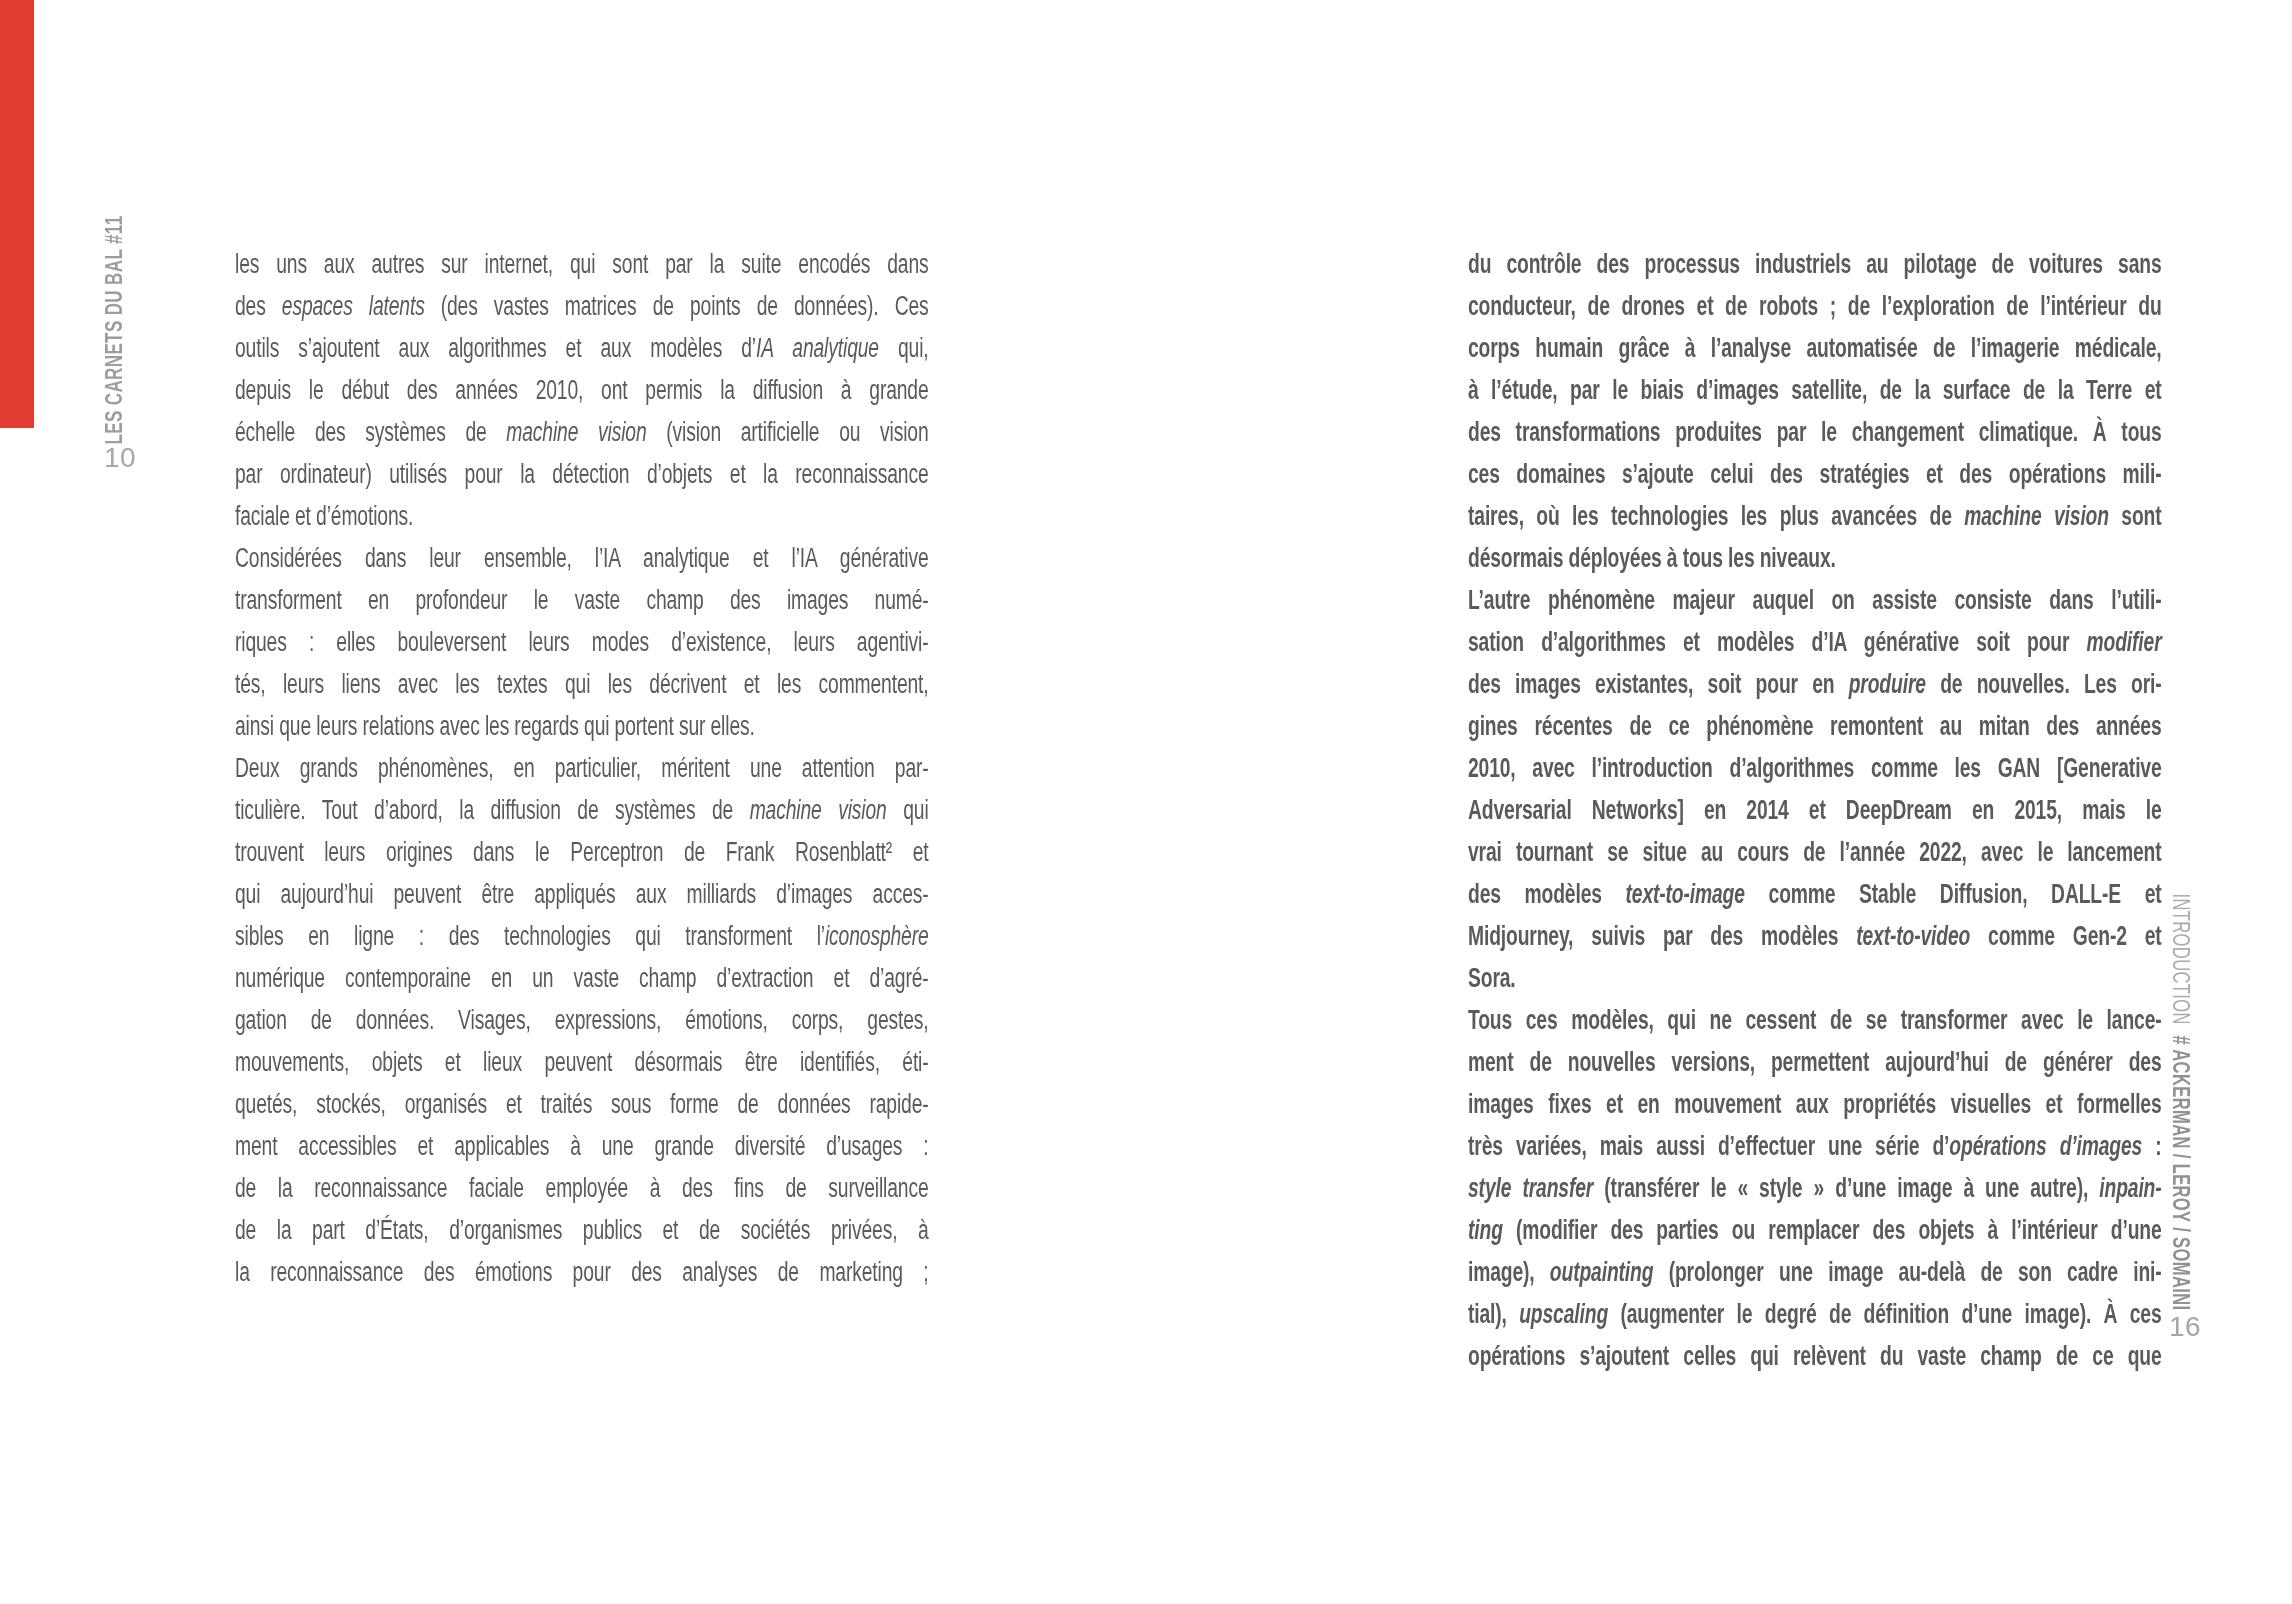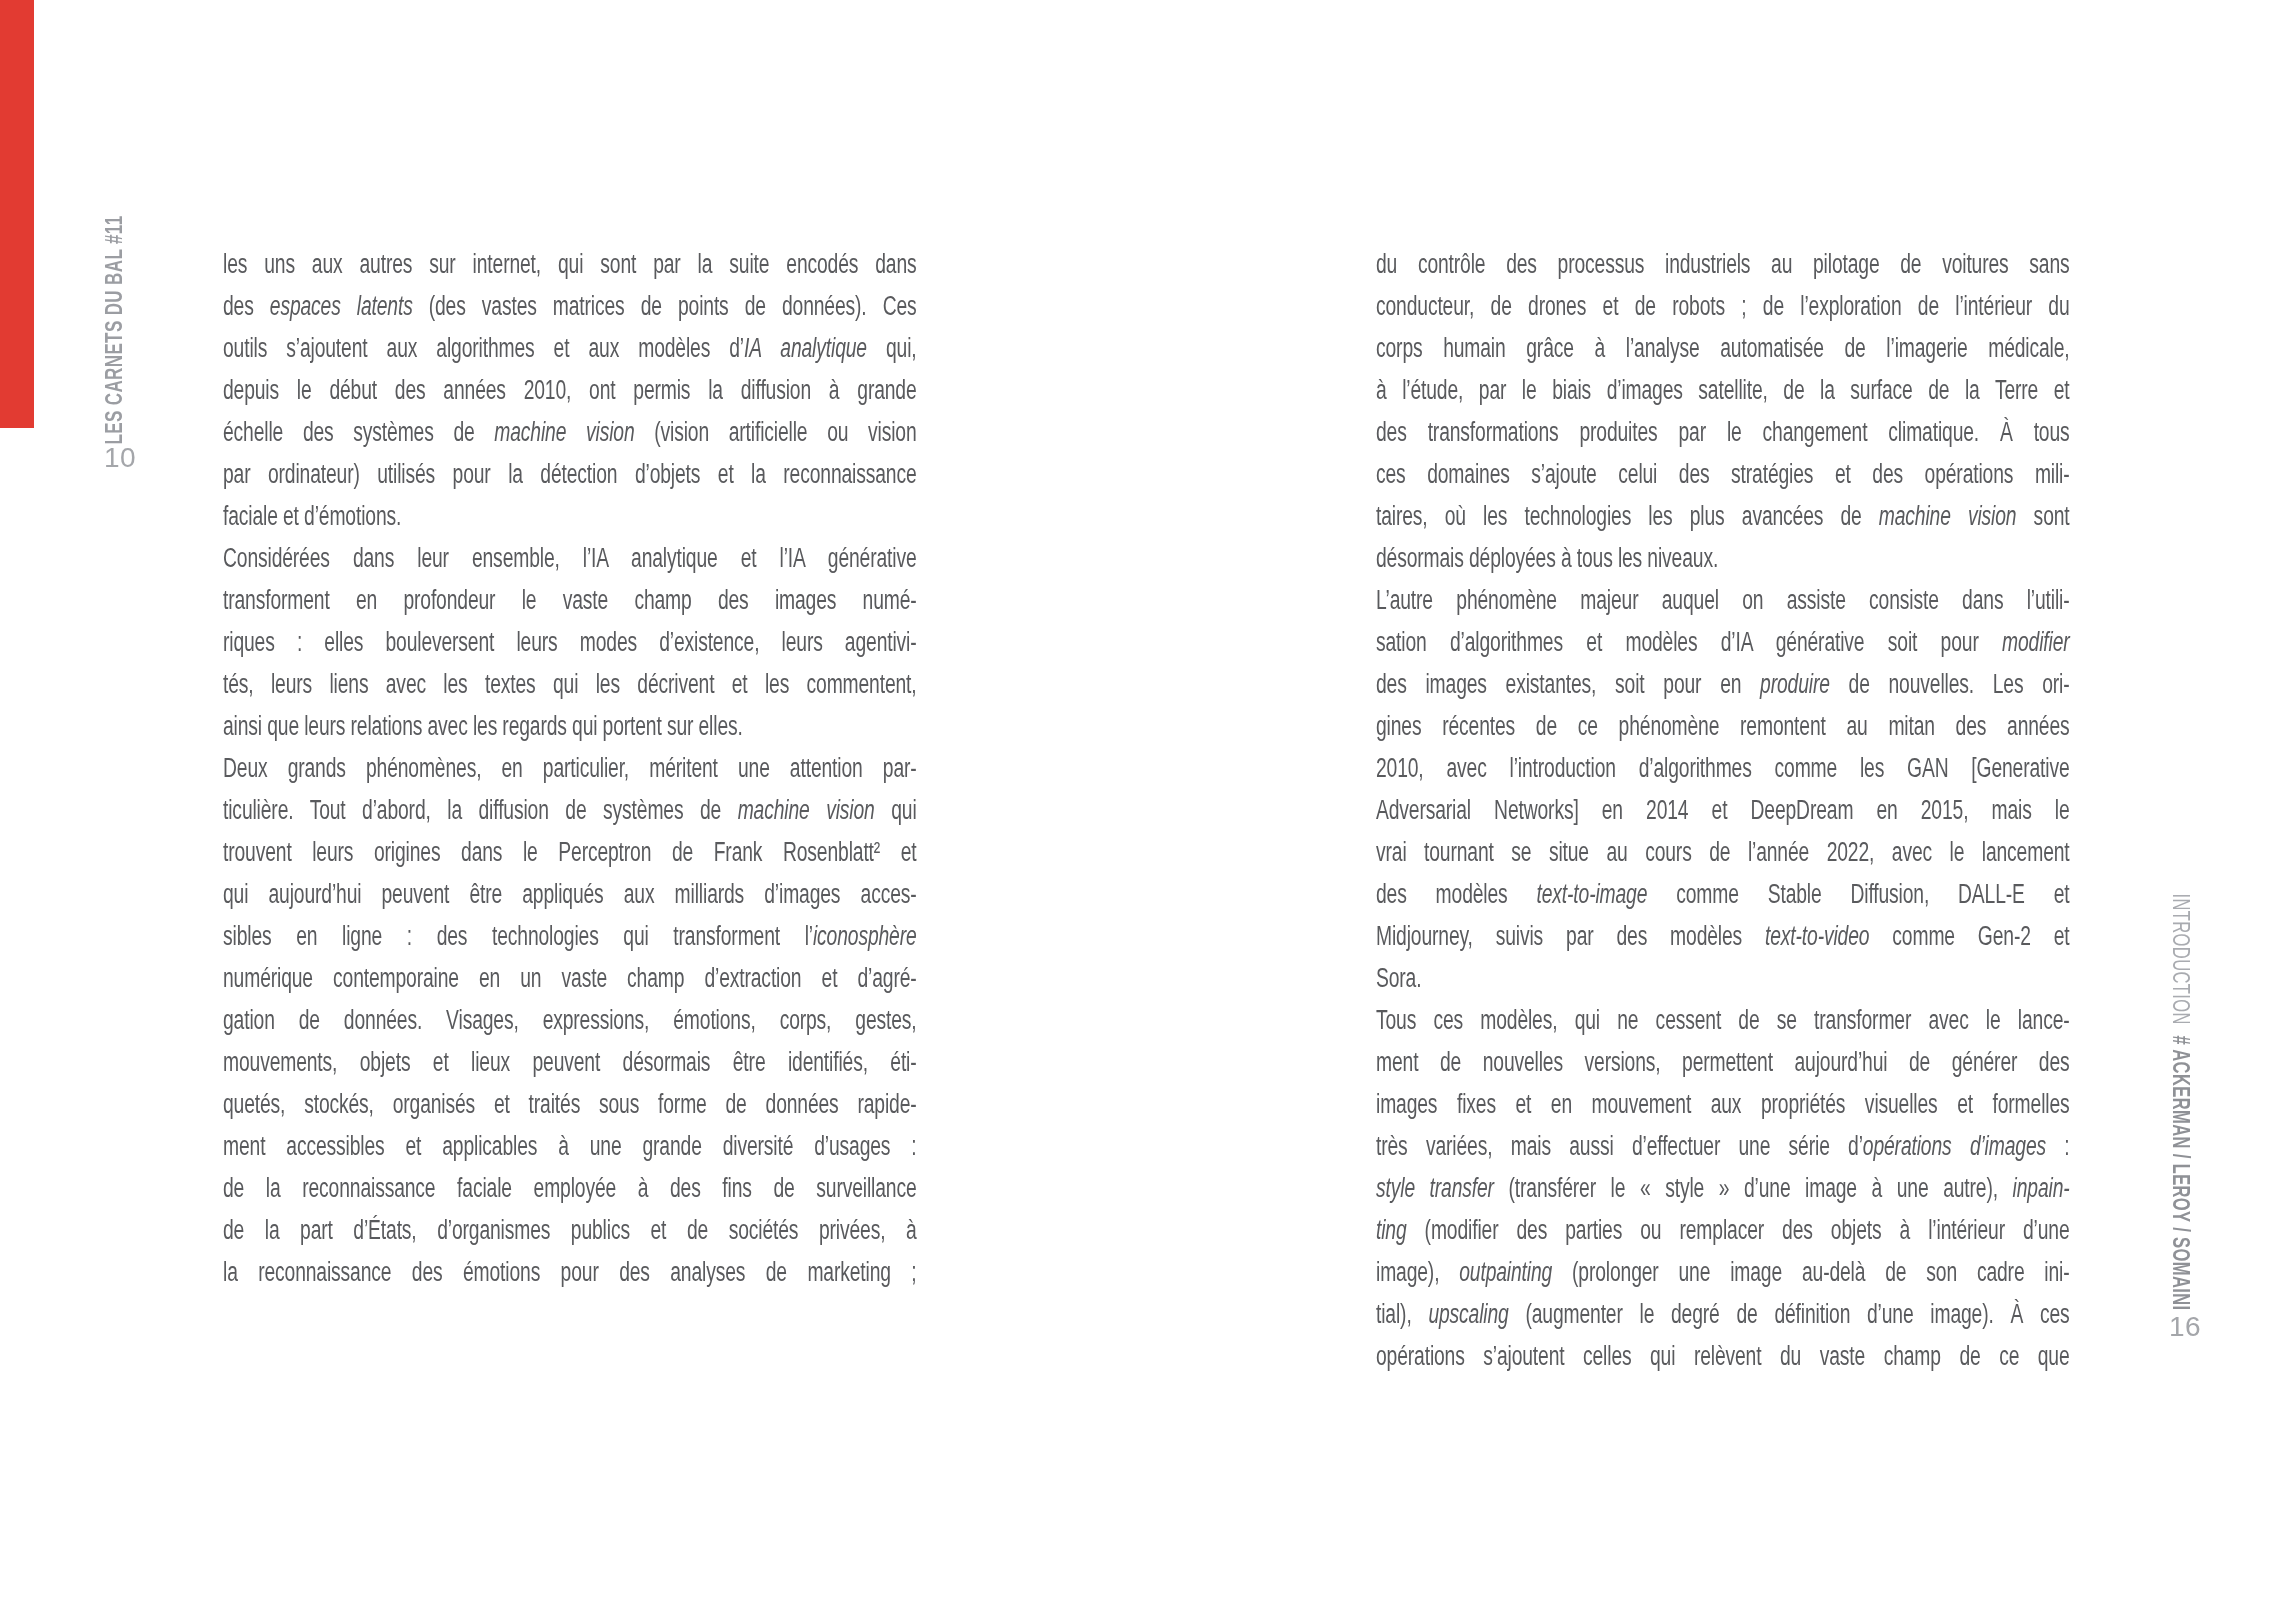--- a/index.html
+++ b/index.html
@@ -23,23 +23,24 @@
     left: 0;
     top: 0;
     width: 34px;
     height: 428px;
     background: var(--accent-red, #e23b32);
   }
   
   .col {
     position: absolute;
     width: 694px;
+    margin-left: 12px;
   }
   .col.left-col  { left: 223px;  top: 243px; }
-  .col.right-col { left: 1376px; top: 243px; }
+  .col.right-col { left: 1456px; top: 243px; font-weight: bold; }
   .col.footnote  { left: 223px;  top: 1320px; }
   .col-inner {
     width: 970px;
     transform: scaleX(0.715);
     transform-origin: 0 0;
     color: var(--body-text, #595a5d);
     font-size: 27px;
     line-height: 42px;
     letter-spacing: -0.2px;
   }

